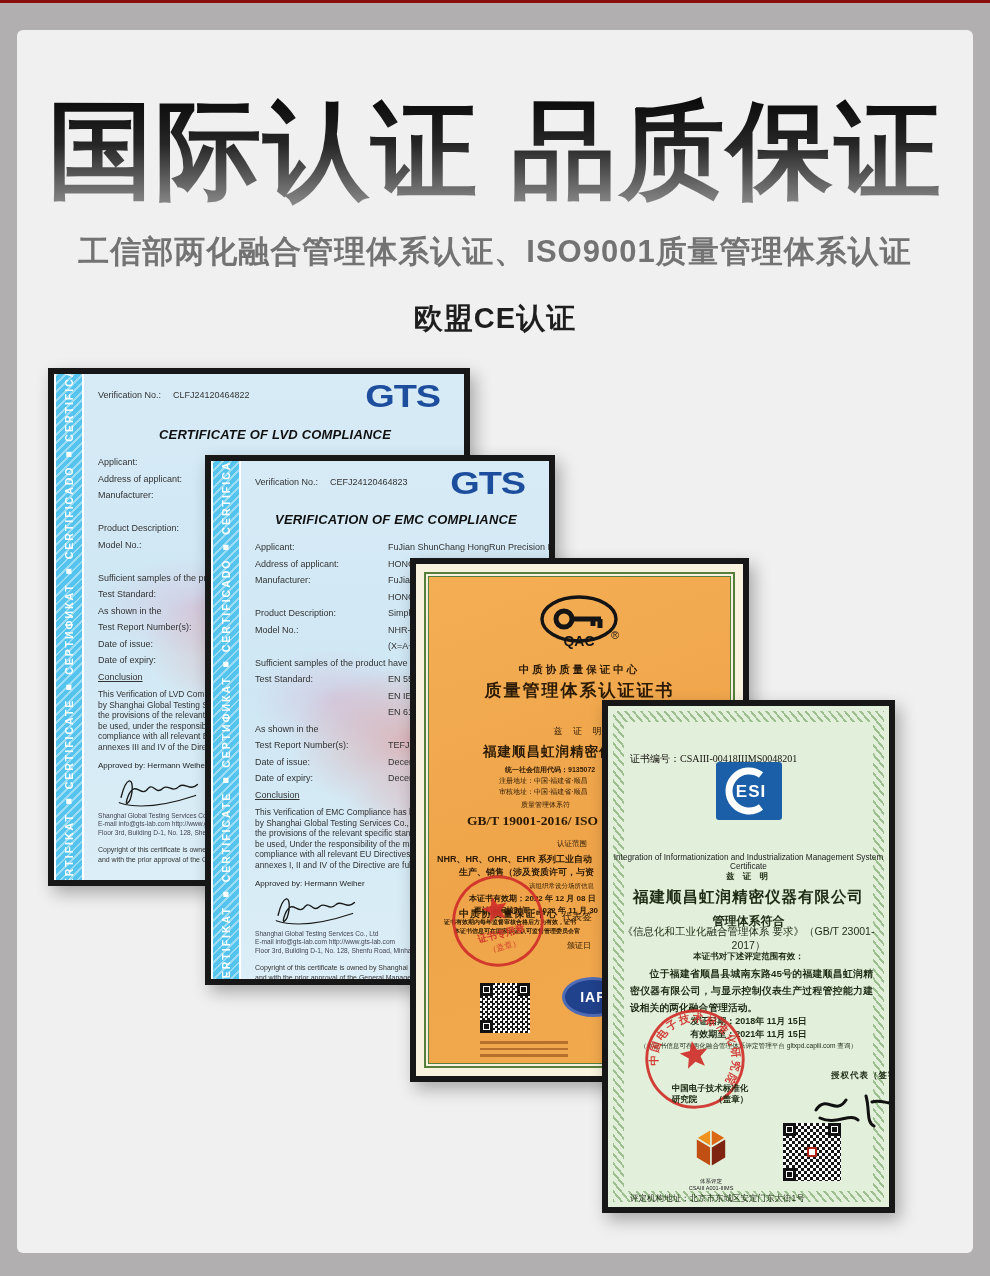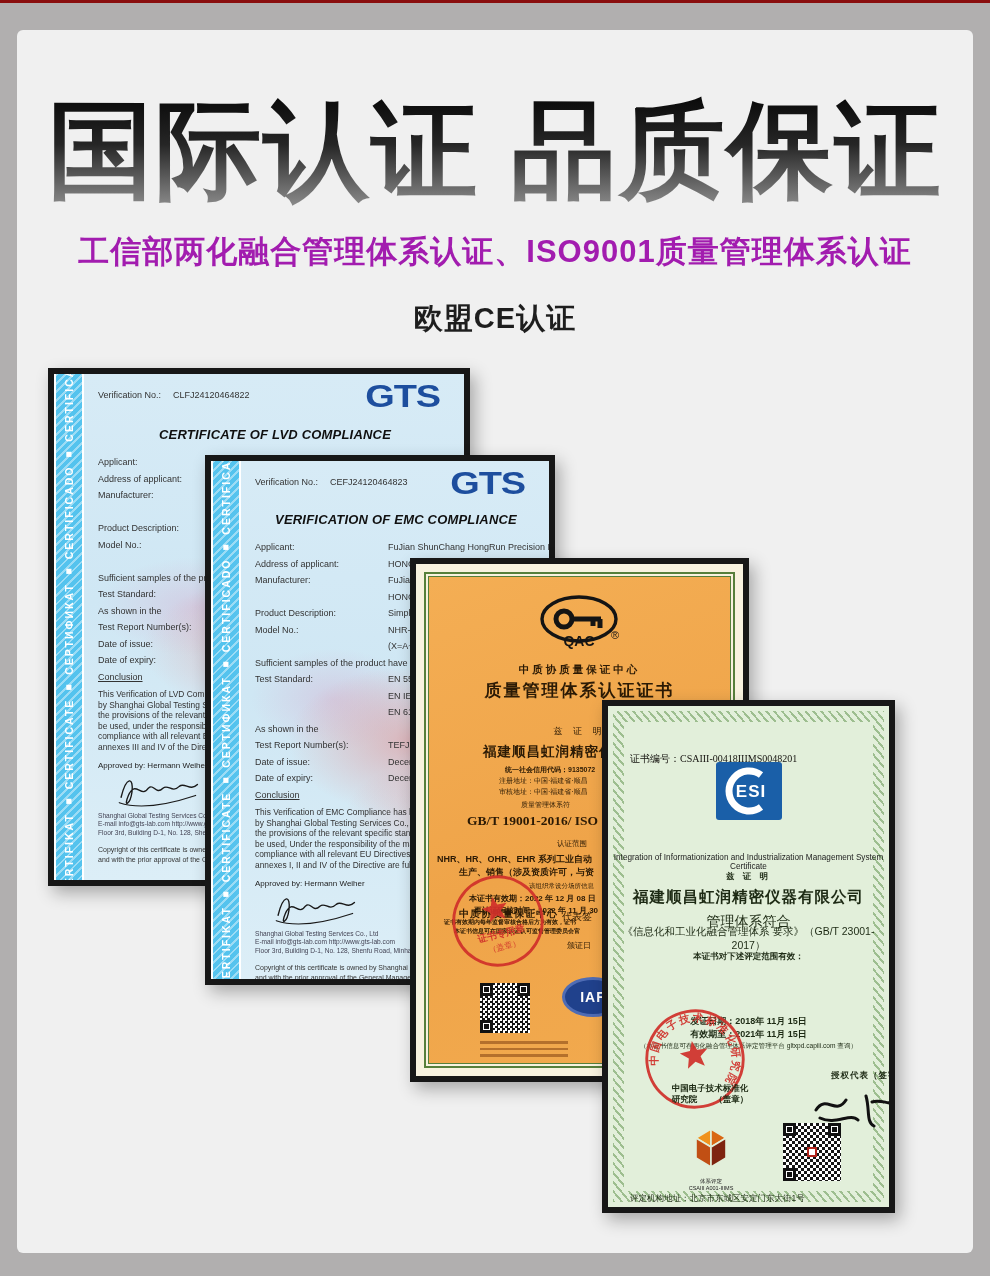--- a/index.html
+++ b/index.html
@@ -5,21 +5,21 @@
   * { margin:0; padding:0; box-sizing:border-box; }
   html,body { width:990px; height:1276px; }
   body { background:#b1afaf; font-family:"Liberation Sans", sans-serif; position:relative; overflow:hidden; }
   .top-strip { position:absolute; top:0; left:0; width:100%; height:3px; background:#8a0e0e; }
   .card { position:absolute; left:17px; top:30px; width:956px; height:1223px; background:#f0f0f0; border-radius:6px; }
 
   
   .main-title { margin-top:62px; text-align:center; font-size:106px; font-weight:900; letter-spacing:2px; line-height:1.1;
     background:linear-gradient(180deg,#070707 0%,#262626 45%,#8f8f8f 100%);
     -webkit-background-clip:text; background-clip:text; color:transparent; }
-  .subtitle1 { margin-top:22px; text-align:center; font-size:31px; font-weight:600; color:#a21caf; letter-spacing:1px; }
+  .subtitle1 { margin-top:22px; text-align:center; font-size:31px; font-weight:600; color:#737373; letter-spacing:1px; }
   .subtitle2 { margin-top:26px; text-align:center; font-size:29px; font-weight:600; color:#1e1e1e; letter-spacing:1px; }
 
   
   .cert { position:absolute; border:6px solid #171717; box-shadow:5px 7px 16px rgba(0,0,0,.30); }
   .cert-lvd { left:31px;  top:338px; width:422px; height:518px; z-index:1; }
   .cert-emc { left:188px; top:425px; width:350px; height:530px; z-index:2; }
   .cert-qac { left:393px; top:528px; width:339px; height:524px; z-index:3; }
   .cert-esi { left:585px; top:670px; width:293px; height:513px; z-index:4; }
 
   
@@ -109,21 +109,21 @@
   .esi-wrap { position:absolute; inset:0; background:#e2efda; overflow:hidden; color:#1d2a14; }
   .guilloche { position:absolute; inset:5px; border:11px solid transparent;
     border-image:repeating-linear-gradient(50deg,#9dbe8f 0 2px,#e2efda 2px 6px) 11; pointer-events:none; }
   .e-line { position:absolute; left:0; width:100%; text-align:center; }
   .e-no { position:absolute; left:22px; top:46px; font-size:10px; font-family:"Liberation Serif",serif; color:#14120e; }
   .esi-logo { position:absolute; left:50%; transform:translateX(-50%); top:56px; width:66px; height:58px; }
   .e-title { top:120px; font-size:22px; font-weight:900; letter-spacing:2px; color:#111; }
   .e-sub { top:147px; font-size:8.2px; color:#222; }
   .e-hereby { top:165px; font-size:8.5px; font-weight:bold; letter-spacing:3px; }
   .e-company { top:181px; font-size:15.5px; font-weight:900; letter-spacing:1px; }
-  .e-conform { top:207px; font-size:14px; font-weight:normal; }
+  .e-conform { top:207px; font-size:12px; font-weight:bold; }
   .e-standard { top:219px; font-size:10.5px; font-weight:400; }
   .e-scopeintro { top:245px; font-size:8.5px; font-weight:bold; }
   .e-scope { position:absolute; left:22px; right:16px; top:259px; font-size:9.8px; font-weight:bold; line-height:17px; text-indent:2em; text-align:justify; }
   .e-issue { top:309px; font-size:9px; font-weight:bold; }
   .e-valid { top:322px; font-size:9px; font-weight:bold; }
   .e-query { top:336px; font-size:6.6px; }
   .seal-esi { left:34px; top:300px; width:106px; height:106px; transform:rotate(-10deg); }
   .e-sealprint { position:absolute; left:24px; top:377px; width:156px; text-align:center; font-size:8.5px; font-weight:bold; line-height:11px; }
   .e-auth { position:absolute; left:196px; top:364px; width:130px; text-align:center; font-size:8.5px; font-weight:bold; letter-spacing:1px; }
   .e-sig { position:absolute; left:196px; top:380px; width:118px; height:44px; }
@@ -411,20 +411,21 @@
         <rect x="0" y="0" width="66" height="58" rx="3" fill="#1a5fa8"></rect>
         <path d="M45,13 A20,20 0 1 0 45,45" fill="none" stroke="#ffffff" stroke-width="7"></path>
         <text x="35" y="35" text-anchor="middle" font-size="17" font-weight="bold" fill="#ffffff" letter-spacing="1">ESI</text>
       </svg>
       <div class="e-line e-sub">Integration of Informationization and Industrialization Management System Certificate</div>
       <div class="e-line e-hereby">兹 证 明</div>
       <div class="e-line e-company">福建顺昌虹润精密仪器有限公司</div>
       <div class="e-line e-conform">管理体系符合</div>
       <div class="e-line e-standard">《信息化和工业化融合管理体系 要求》（GB/T 23001-2017）</div>
       <div class="e-line e-scopeintro">本证书对下述评定范围有效：</div>
+      <div class="e-scope">位于福建省顺昌县城南东路45号的福建顺昌虹润精密仪器有限公司，与显示控制仪表生产过程管控能力建设相关的两化融合管理活动。</div>
       <div class="e-line e-issue">发证日期：2018年 11月 15日</div>
       <div class="e-line e-valid">有效期至：2021年 11月 15日</div>
       <div class="e-line e-query">（本证书信息可在两化融合管理体系评定管理平台 gltxpd.capiii.com 查询）</div>
       <div class="seal seal-esi">
         <svg viewBox="0 0 110 110">
           <circle cx="55" cy="55" r="50" fill="none" stroke="#d0302a" stroke-width="3"></circle>
           <defs>
               <path id="arc4" d="M55,55 m-39,0 a39,39 0 1,1 78,0 a39,39 0 1,1 -78,0"></path>
             </defs>
           <text class="sealtxt"><textPath href="#arc4">中国电子技术标准化研究院</textPath></text>

